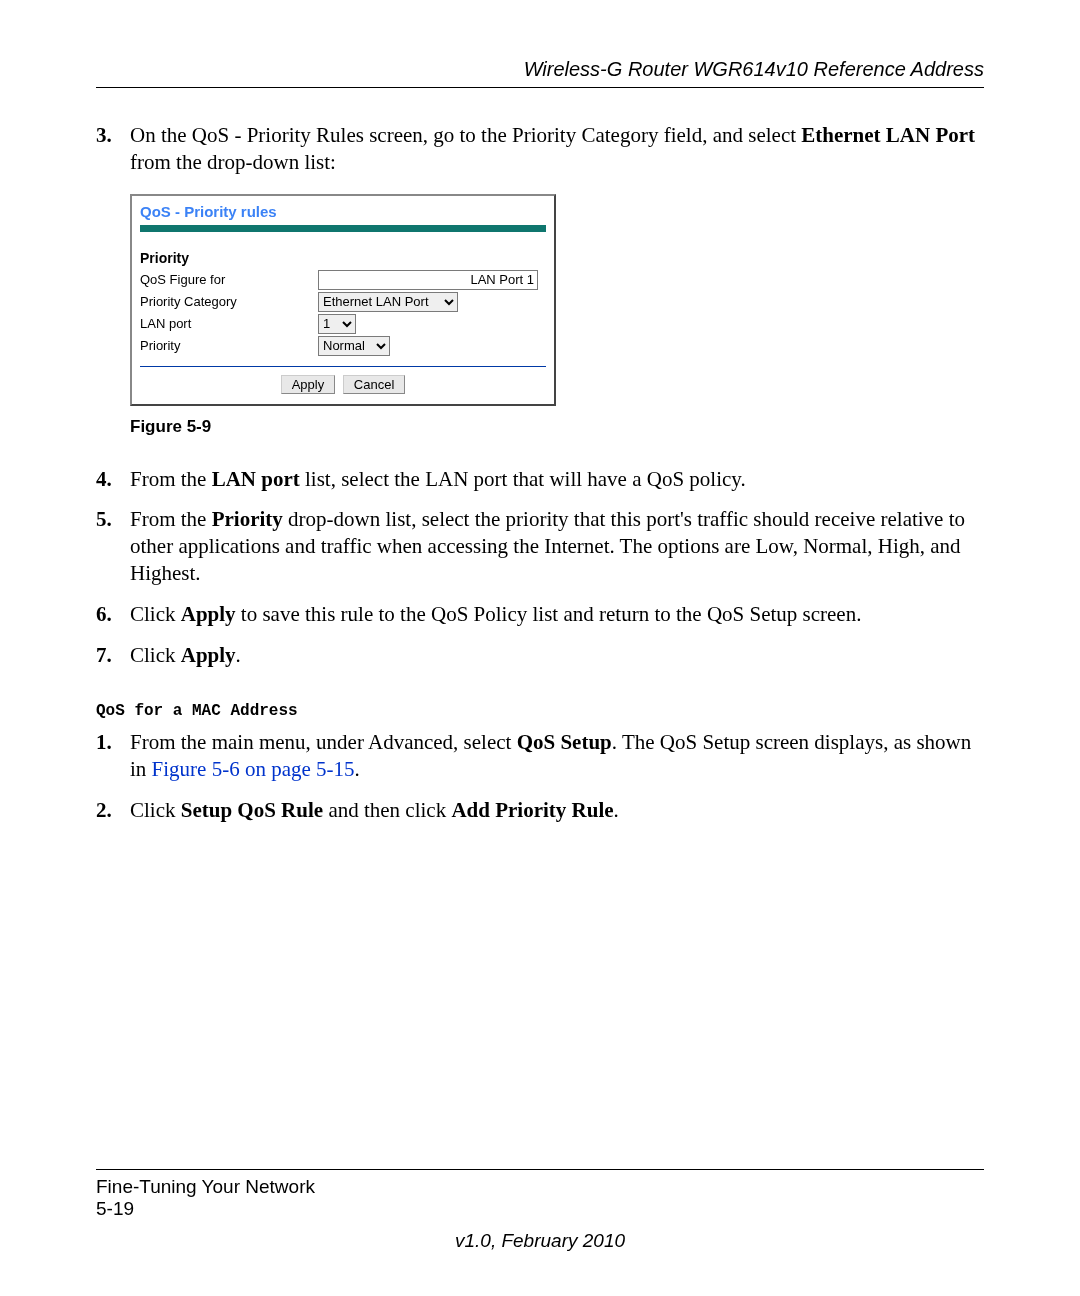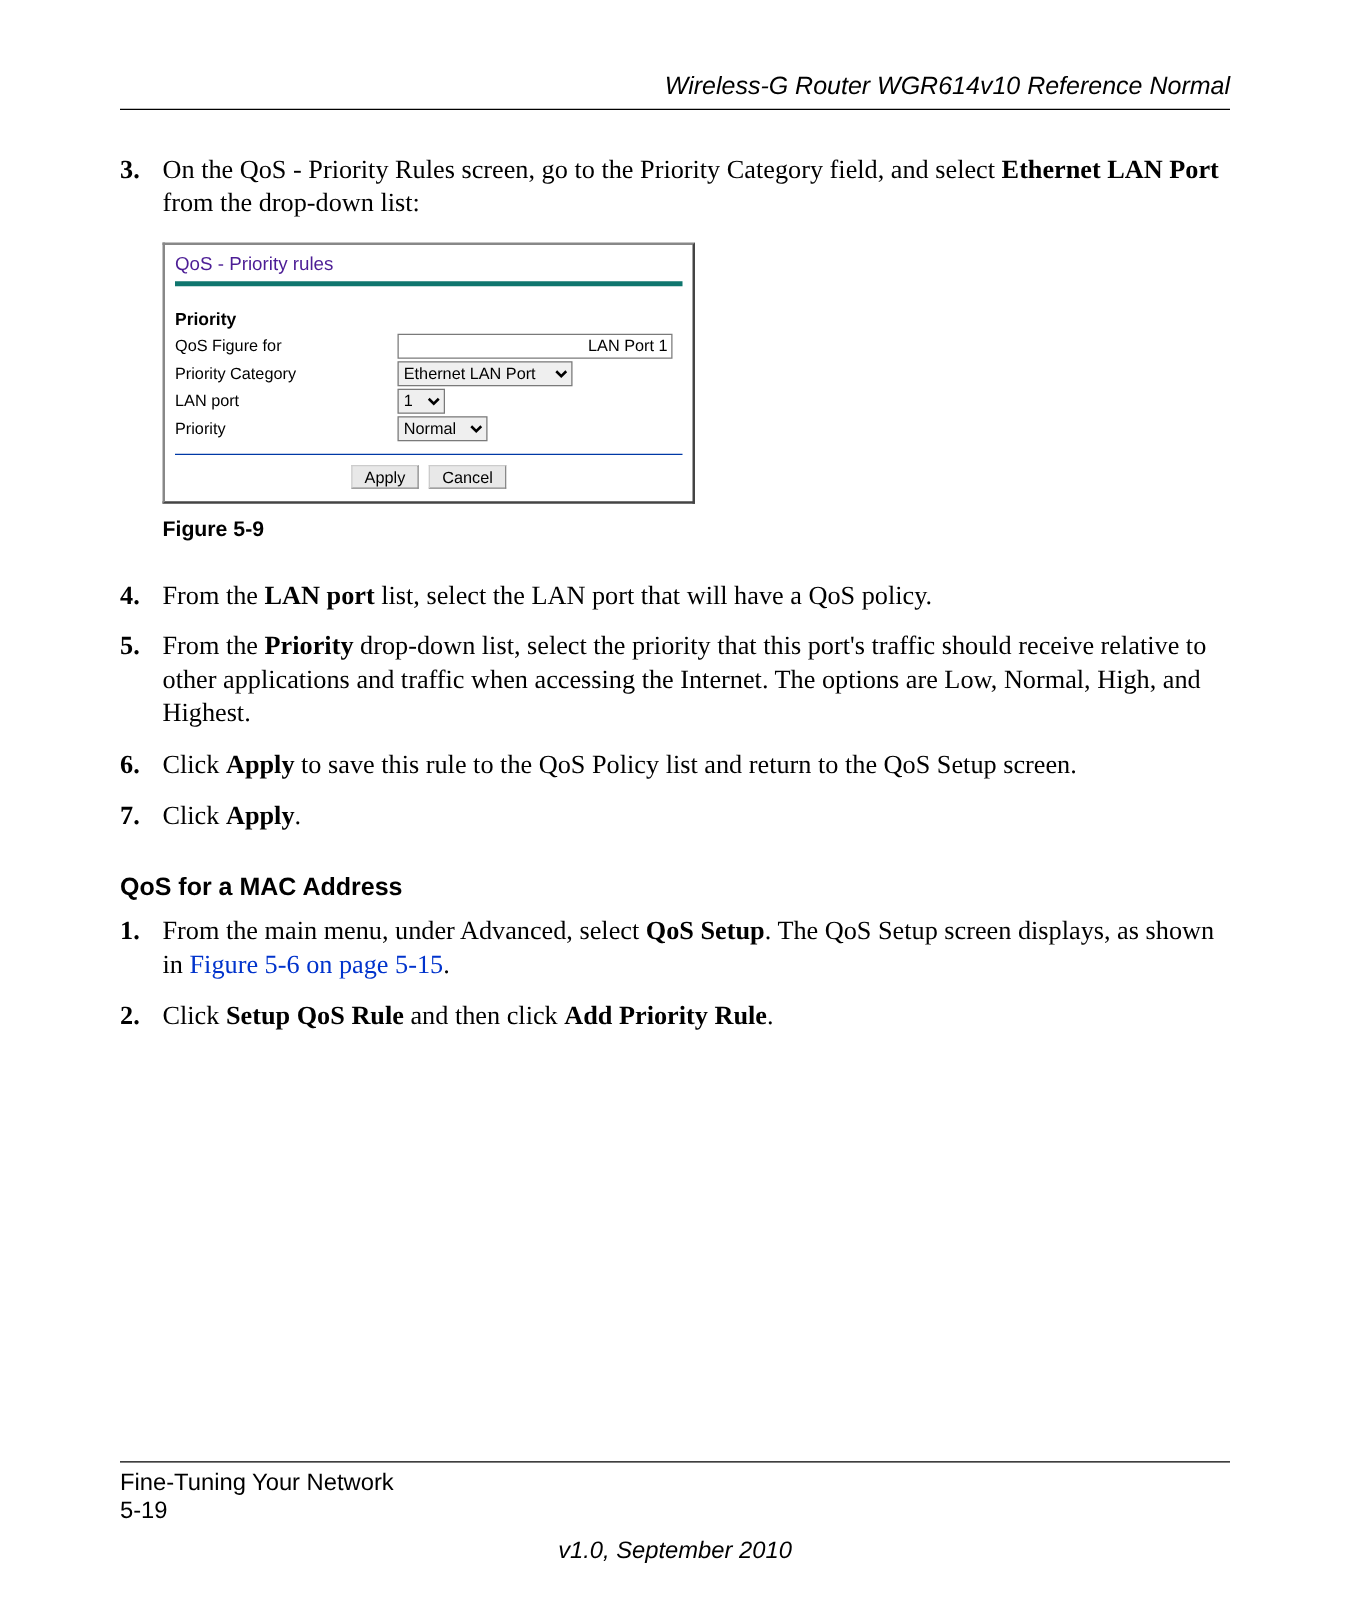--- a/index.html
+++ b/index.html
@@ -62,25 +62,25 @@
     border-top: 2px solid #888;
     border-left: 2px solid #888;
     border-right: 2px solid #444;
     border-bottom: 2px solid #444;
     font-family: Arial, Helvetica, sans-serif;
     font-size: 13px;
     box-sizing: border-box;
     padding: 0 8px 10px 8px;
   }
   .qos-title {
-    color: #4c1d95;
-    font-weight: normal;
+    color: #3b82f6;
+    font-weight: bold;
     font-size: 15px;
     padding: 6px 0 4px 0;
-    border-bottom: 4px solid #0f766e;
+    border-bottom: 7px solid #0f766e;
     margin-bottom: 18px;
   }
   .qos-section-label {
     font-weight: bold;
     font-size: 14px;
     margin-bottom: 2px;
   }
   .qos-row {
     display: flex;
     align-items: center;
@@ -118,23 +118,23 @@
     font-size: 13px;
     background: #e8e8e8;
     border: 1px solid #888;
     border-top-color: #ccc;
     border-left-color: #ccc;
     padding: 1px 10px;
     margin: 0 2px;
     cursor: pointer;
   }
   .subheading {
-    font-family: Liberation Sans, sans-serif;
-    font-weight: bold;
-    font-size: 20px;
+    font-family: Liberation Mono, monospace;
+    font-weight: bold;
+    font-size: 16px;
     margin: 32px 0 8px 0;
   }
   .para {
     margin: 0 0 14px 0;
   }
   a.xref {
     color: #0033cc;
     text-decoration: none;
   }
   .footer {
@@ -157,21 +157,21 @@
     font-style: italic;
     font-family: Arial, Helvetica, sans-serif;
     font-size: 19px;
     margin-top: 10px;
   }
 </style>
 </head>
 <body>
 
 <div class="page">
-  <div class="header">Wireless-G Router WGR614v10 Reference Normal</div>
+  <div class="header">Wireless-G Router WGR614v10 Reference Address</div>
 
   <div class="body">
 
     <ol class="steps" id="steps-a">
         <li>
           <div class="num">3.</div>
           <div class="txt">On the QoS - Priority Rules screen, go to the Priority Category field, and select <span class="b">Ethernet LAN Port</span> from the drop-down list:</div>
         </li>
       </ol>
 
@@ -247,15 +247,15 @@
         </li>
       </ol>
 
   </div>
 
   <div class="footer">
     <div class="footer-line">
       <span>Fine-Tuning Your Network</span>
       <span>5-19</span>
     </div>
-    <div class="footer-version">v1.0, September 2010</div>
+    <div class="footer-version">v1.0, February 2010</div>
   </div>
 </div>
 
 </body></html>

